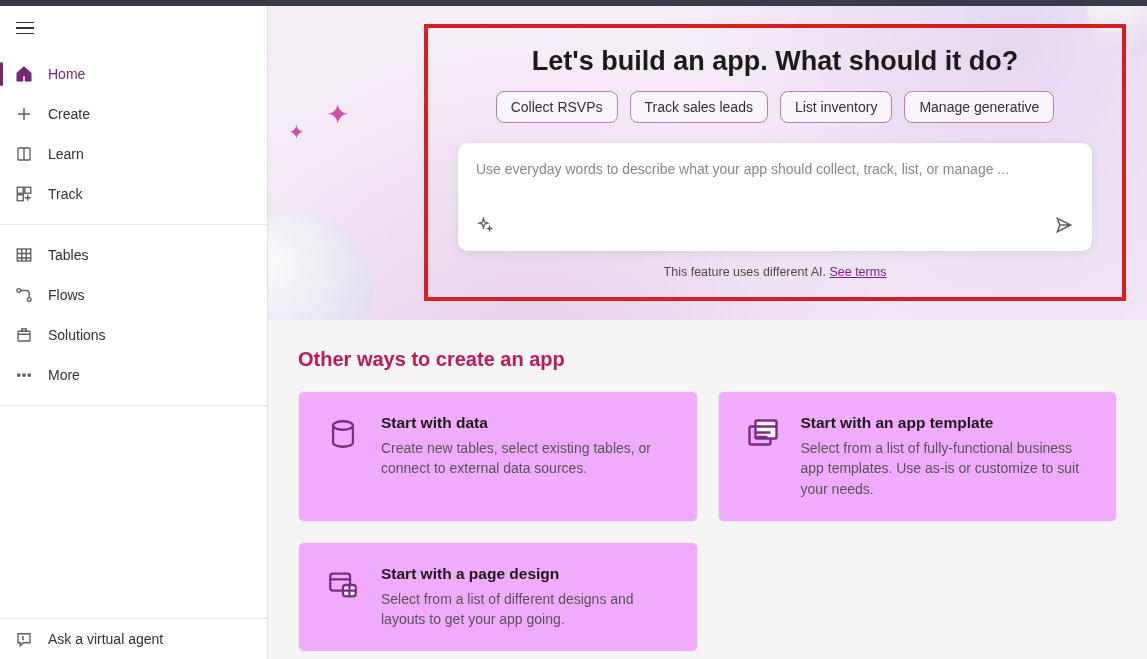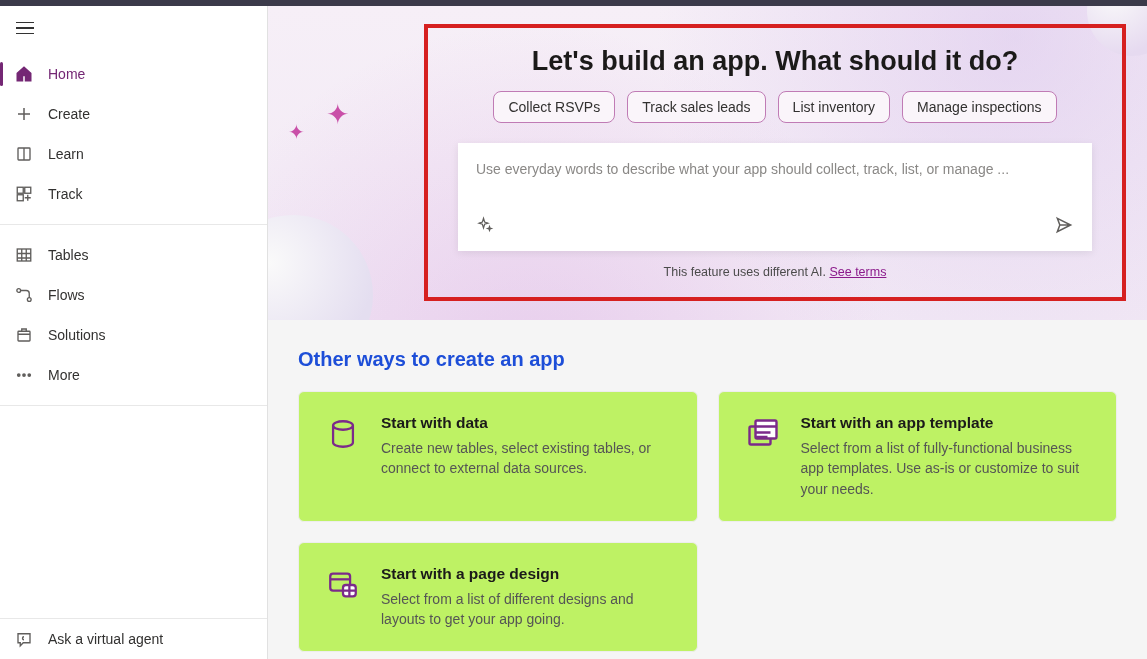--- a/index.html
+++ b/index.html
@@ -49,33 +49,33 @@
     left: 156px; top: 18px;
     width: 702px;
     border: 4px solid #d62020;
     padding: 18px 30px 18px;
     text-align: center;
   }
   .hero-title { font-size: 27px; font-weight: 700; color: #1b1a19; margin-bottom: 14px; }
   .chips { display:flex; gap:12px; justify-content:center; margin-bottom: 20px; flex-wrap: wrap; }
   .chip { border:1px solid #c07bb5; color:#323130; background:#faf5fa; padding:7px 14px; border-radius:8px; font-size: 14px; cursor:pointer; }
   .prompt {
-    background:#fff; border-radius:0; box-shadow: 0 2px 8px rgba(0,0,0,0.08);
+    background:#fff; border-radius:10px; box-shadow: 0 2px 8px rgba(0,0,0,0.08);
     padding: 16px 18px 12px; text-align:left; margin-bottom: 14px;
   }
   .prompt-text { color:#8a8886; font-size:14px; line-height:1.45; min-height: 42px; }
   .prompt-row { display:flex; justify-content:space-between; align-items:center; margin-top: 14px; }
   .prompt-row svg { stroke:#605e5c; fill:none; cursor:pointer; }
   .ai-note { font-size: 12.5px; color:#4b4b4b; }
   .ai-note a { color:#8b1a8b; text-decoration: underline; cursor:pointer; }
 
   .content { flex:1; background:#f5f5f5; padding: 28px 30px; overflow:auto; }
-  .section-title { font-size: 20px; font-weight:600; color:#1d4ed8; margin-bottom: 20px; }
+  .section-title { font-size: 20px; font-weight:600; color:#be185d; margin-bottom: 20px; }
   .cards { display:grid; grid-template-columns: 1fr 1fr; gap: 20px; }
-  .card { background:#bef264; border:1px solid #ededed; border-radius:6px; padding: 22px 24px; display:flex; gap:18px; cursor:pointer; }
+  .card { background:#f0abfc; border:1px solid #ededed; border-radius:6px; padding: 22px 24px; display:flex; gap:18px; cursor:pointer; }
   .card-icon { width:40px; height:40px; flex-shrink:0; display:flex; align-items:center; justify-content:center; }
   .card-icon svg { stroke:#7b2a8a; fill:none; }
   .card-title { font-size: 15.5px; font-weight:600; color:#1b1a19; margin-bottom:6px; }
   .card-desc { font-size: 14px; color:#555; line-height:1.45; }
   .cards .wide { grid-column: span 1; }
 </style>
 </head>
 <body>
 
 <div class="topstrip"></div>
@@ -196,21 +196,21 @@
       <div class="blob2"></div>
       <div class="sparkle s1">✦</div>
       <div class="sparkle s2">✦</div>
 
       <div class="hero-box">
         <h1 class="hero-title">Let's build an app. What should it do?</h1>
         <div class="chips">
           <button class="chip">Collect RSVPs</button>
           <button class="chip">Track sales leads</button>
           <button class="chip">List inventory</button>
-          <button class="chip">Manage inspections</button>
+          <button class="chip">Manage generative</button>
         </div>
         <div class="prompt">
           <div class="prompt-text">Use everyday words to describe what your app should collect, track, list, or manage ...</div>
           <div class="prompt-row">
             <span>
               <svg width="18" height="18" viewBox="0 0 24 24" stroke-width="1.6">
                   <path d="M10 3 L11.5 8 L16 9.5 L11.5 11 L10 16 L8.5 11 L4 9.5 L8.5 8 Z"></path>
                   <path d="M18 14 L18.7 16 L20.7 16.7 L18.7 17.4 L18 19.4 L17.3 17.4 L15.3 16.7 L17.3 16 Z"></path>
                 </svg>
             </span>

